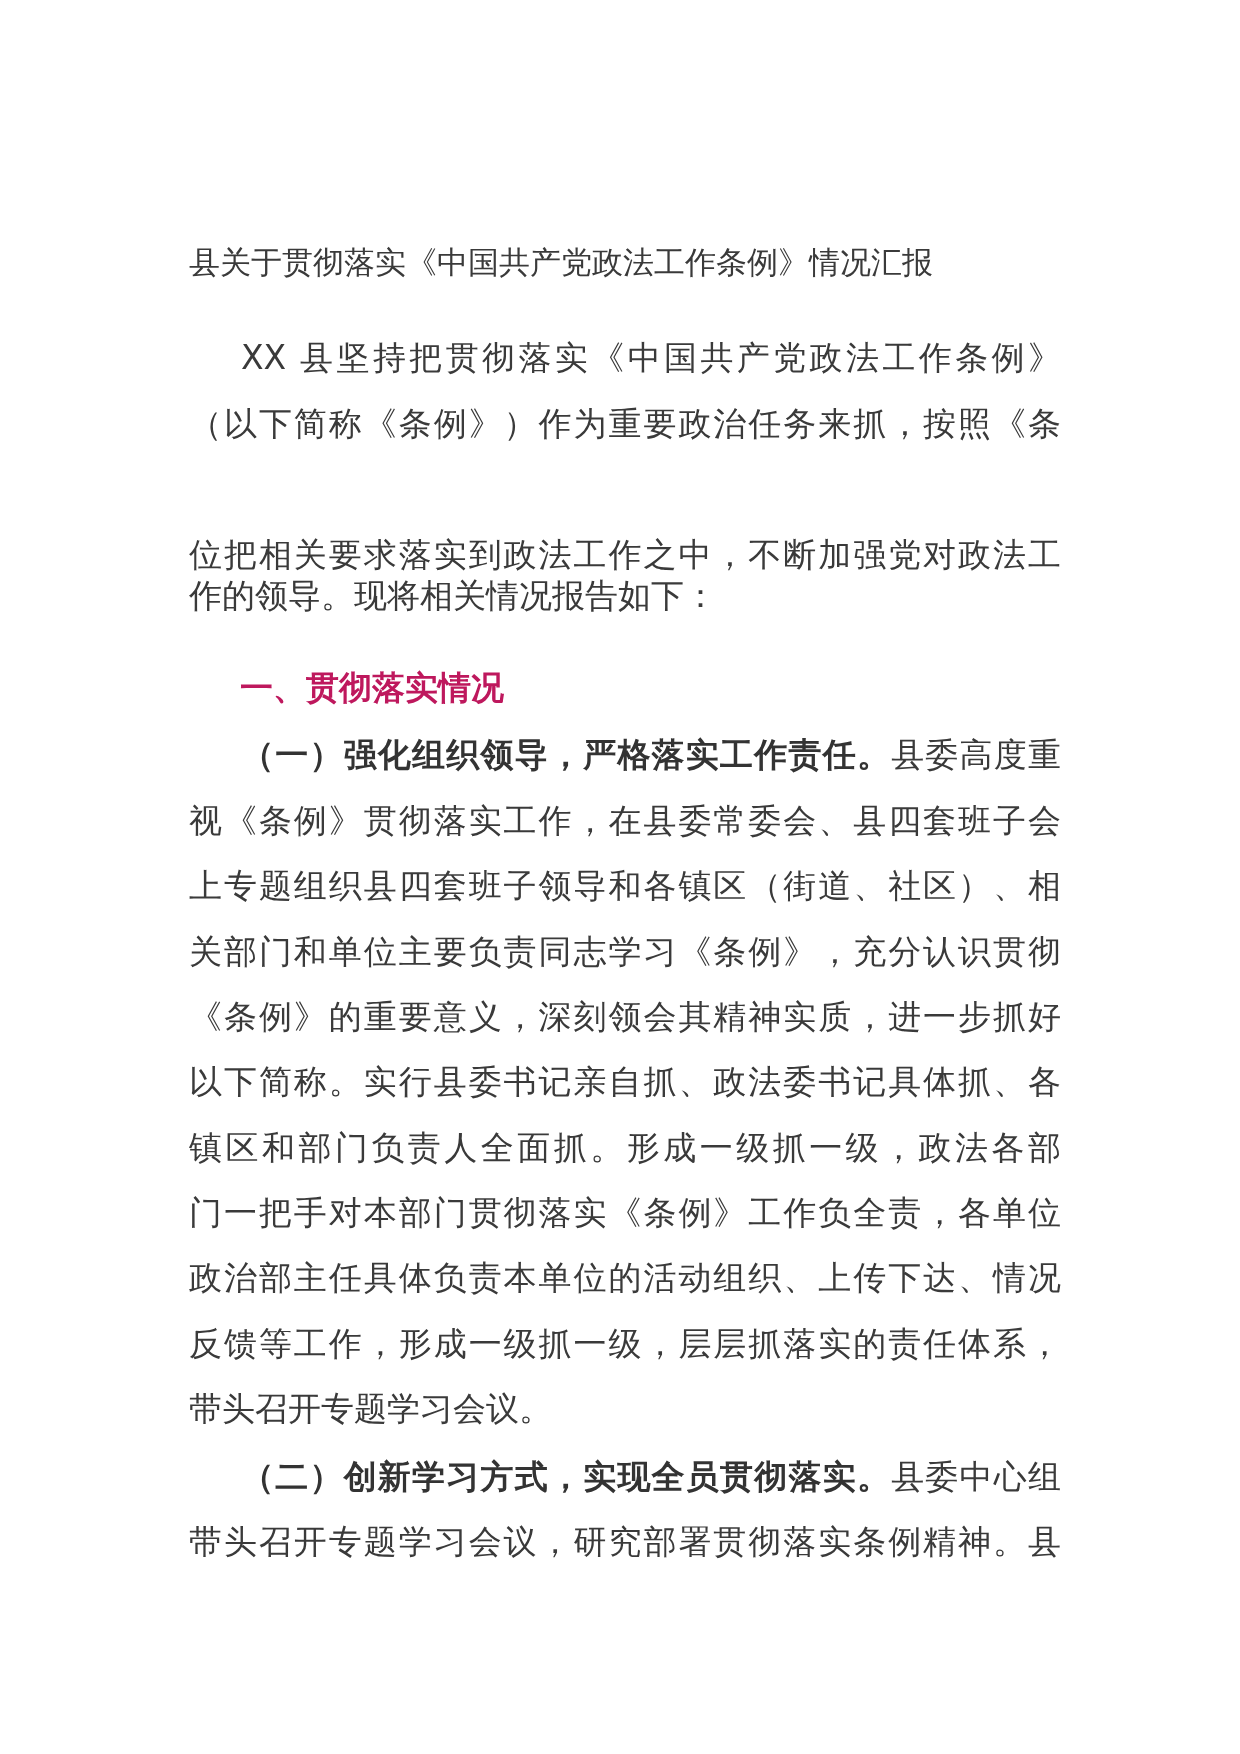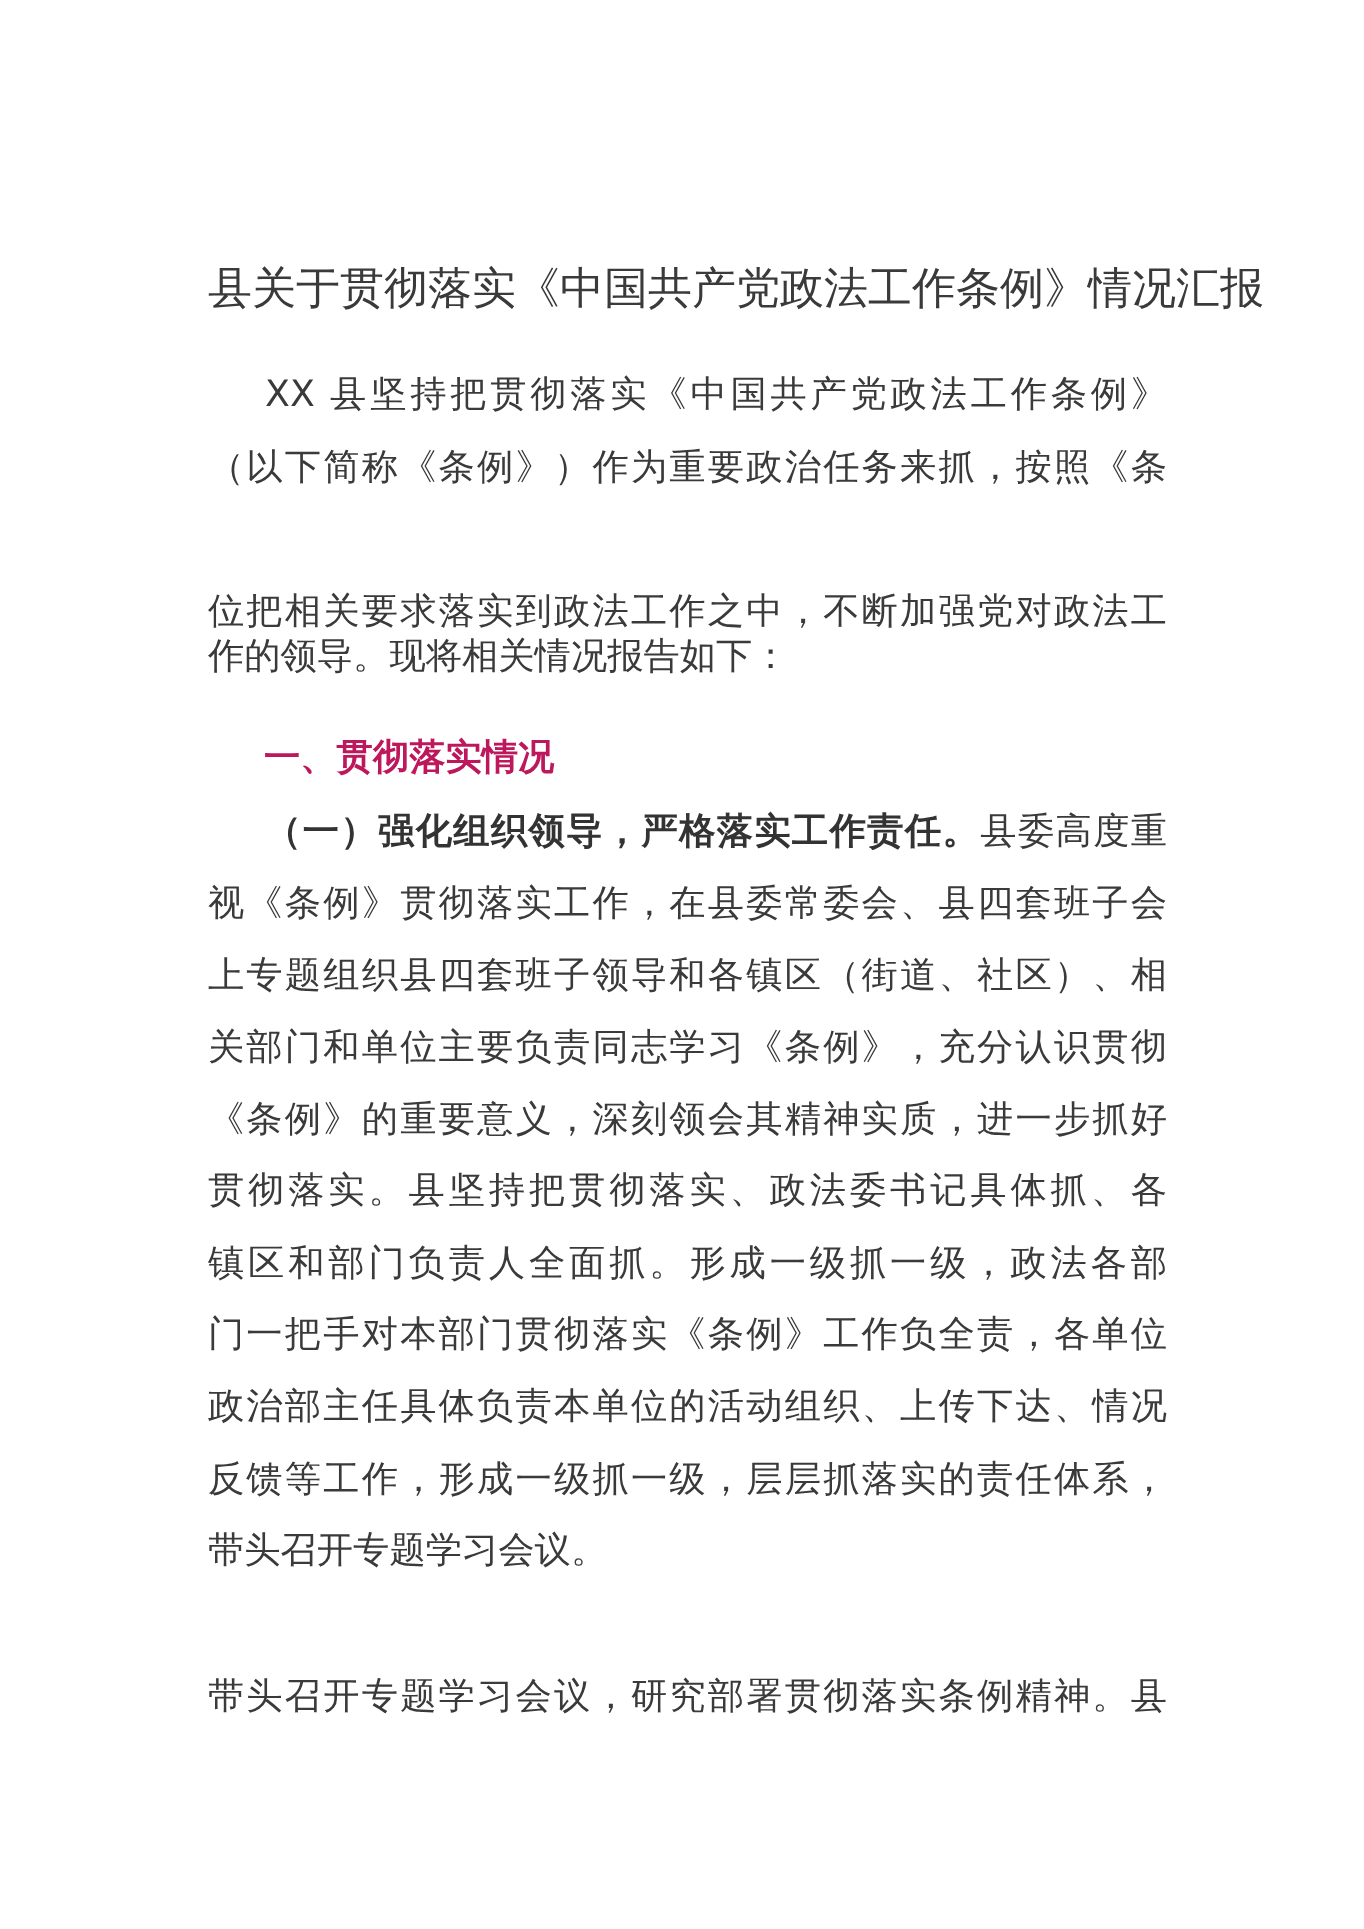--- a/index.html
+++ b/index.html
@@ -2,21 +2,21 @@
 <html><head>
   <meta charset="utf-8">
   <style>
     html, body { margin: 0; padding: 0; background: #ffffff; }
     body { width: 1240px; height: 1754px; position: relative; overflow: hidden;
       font-family: "DejaVu Sans", "Liberation Sans", sans-serif; color: #3a3a3a; }
     .page { position: absolute; left: 0; top: 0; width: 1240px; height: 1754px; background: #fff; }
     .line { position: absolute; left: 189px; width: 872px; font-size: 33px; line-height: 40px;
       white-space: nowrap; text-align: justify; text-align-last: justify; letter-spacing: 0; }
     .line.last { text-align-last: left; }
-    .title { position: absolute; left: 189px; top: 240px; font-size: 40px; line-height: 44px; white-space: nowrap; text-align: center; }
+    .title { position: absolute; left: 189px; top: 240px; font-size: 31px; line-height: 44px; white-space: nowrap; text-align: center; }
     .indent { padding-left: 52px; width: 820px; }
     .bold { font-weight: bold; color: #333; margin-top: 36px; }
     .h1 { position: absolute; left: 240px; font-size: 33px; line-height: 40px; font-weight: bold; color: #be185d; white-space: nowrap; }
   </style>
 </head>
 <body>
 
 <div class="page">
 
   <div class="title">县关于贯彻落实《中国共产党政法工作条例》情况汇报</div>
@@ -26,22 +26,23 @@
   <div class="line" style="top:535px">位把相关要求落实到政法工作之中，不断加强党对政法工</div>
   <div class="line last" style="top:576px">作的领导。现将相关情况报告如下：</div>
 
   <div class="h1" style="top:668px">一、贯彻落实情况</div>
 
   <div class="line indent" style="top:735px"><span class="bold">（一）强化组织领导，严格落实工作责任。</span><span>县委高度重</span></div>
   <div class="line" style="top:801px">视《条例》贯彻落实工作，在县委常委会、县四套班子会</div>
   <div class="line" style="top:866px">上专题组织县四套班子领导和各镇区（街道、社区）、相</div>
   <div class="line" style="top:932px">关部门和单位主要负责同志学习《条例》，充分认识贯彻</div>
   <div class="line" style="top:997px">《条例》的重要意义，深刻领会其精神实质，进一步抓好</div>
-  <div class="line" style="top:1062px">贯彻落实。县坚持把贯彻落实、政法委书记具体抓、各</div>
+  <div class="line" style="top:1062px">以下简称。实行县委书记亲自抓、政法委书记具体抓、各</div>
   <div class="line" style="top:1128px">镇区和部门负责人全面抓。形成一级抓一级，政法各部</div>
   <div class="line" style="top:1193px">门一把手对本部门贯彻落实《条例》工作负全责，各单位</div>
   <div class="line" style="top:1258px">政治部主任具体负责本单位的活动组织、上传下达、情况</div>
   <div class="line" style="top:1324px">反馈等工作，形成一级抓一级，层层抓落实的责任体系，</div>
   <div class="line last" style="top:1389px">带头召开专题学习会议。</div>
 
+  <div class="line indent" style="top:1457px"><span class="bold">（二）创新学习方式，实现全员贯彻落实。</span><span>县委中心组</span></div>
   <div class="line" style="top:1522px">带头召开专题学习会议，研究部署贯彻落实条例精神。县</div>
 
 </div>
 
 </body></html>

